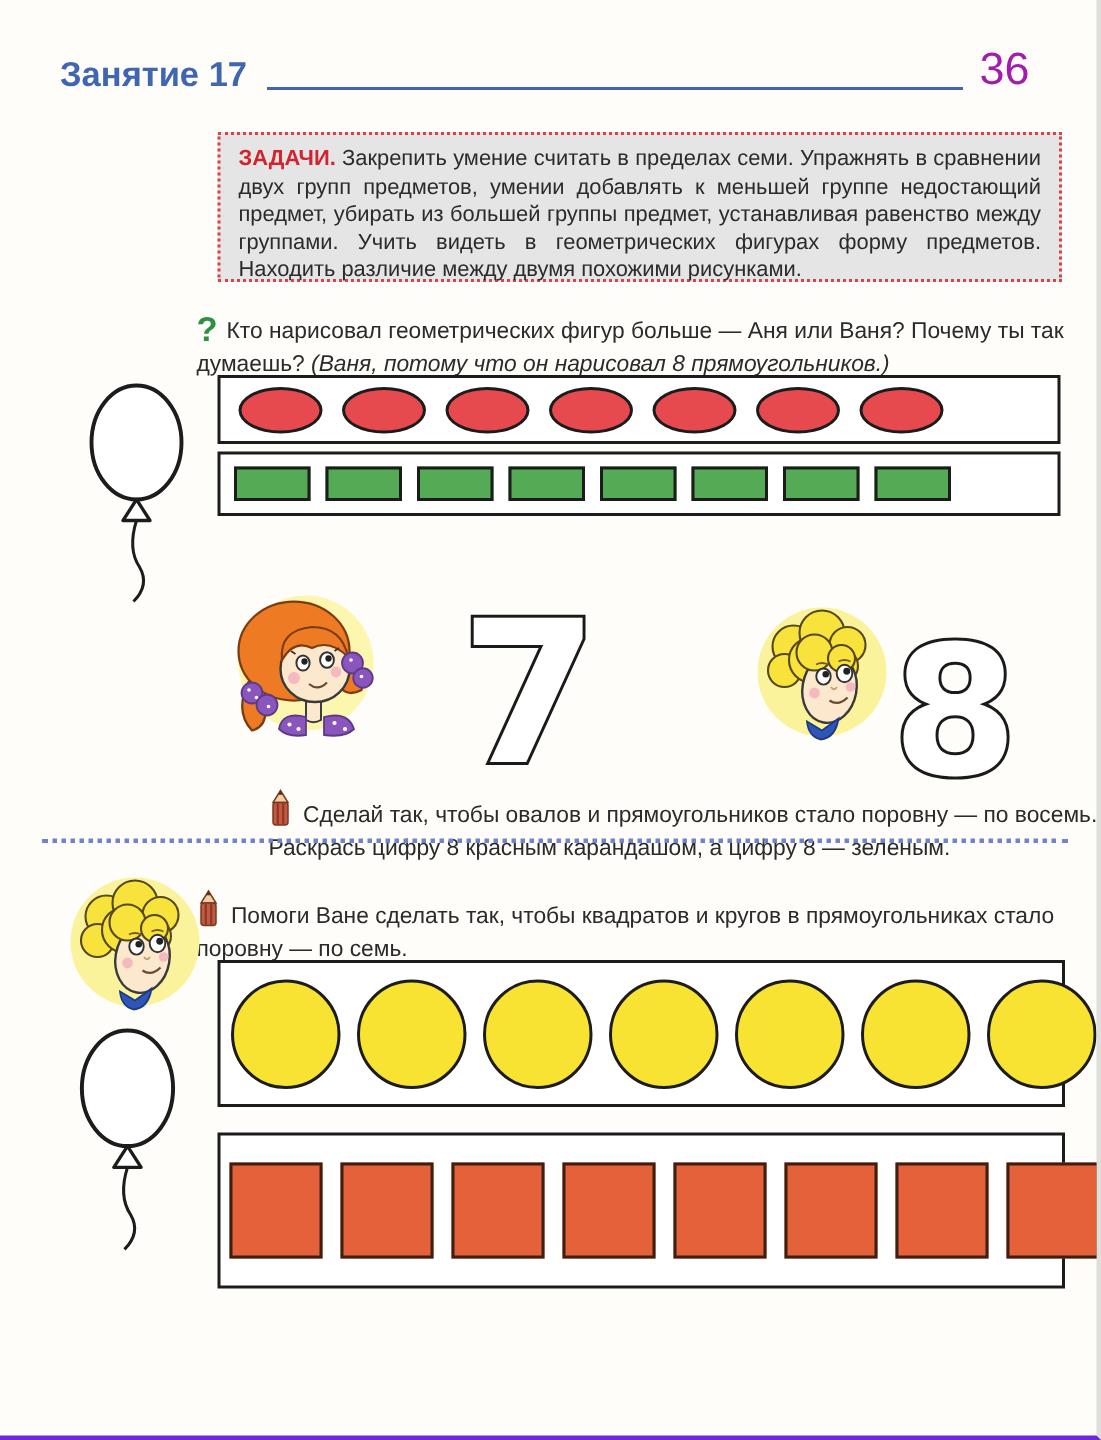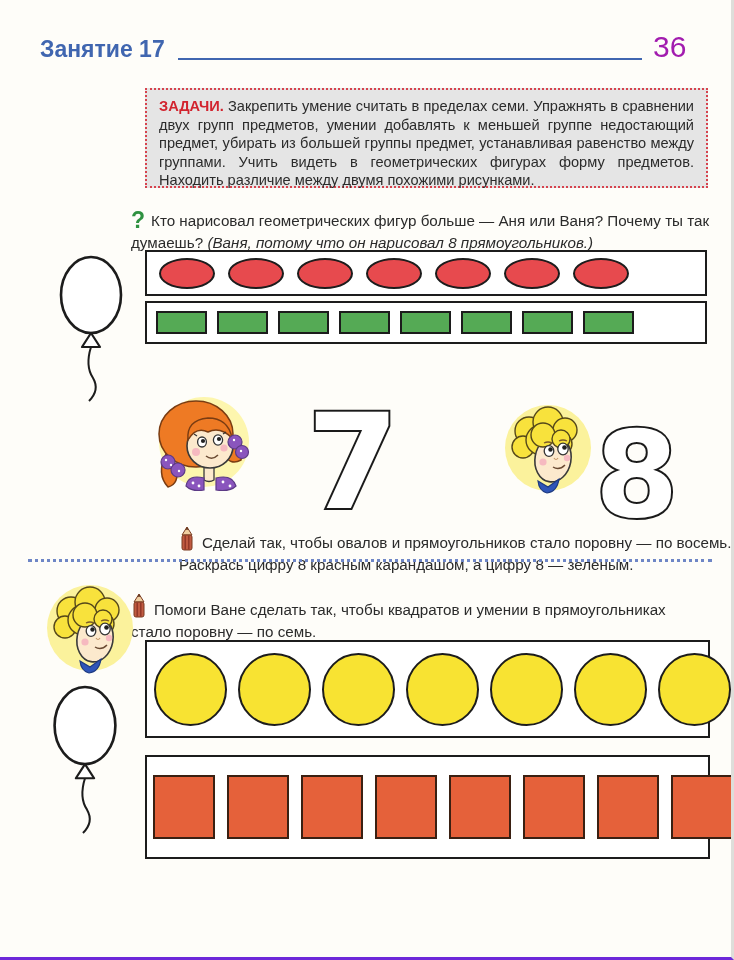--- a/index.html
+++ b/index.html
@@ -200,21 +200,21 @@
         <use href="#sym-pencil"></use>
       </svg><span>Сделай так, чтобы овалов и прямоугольников стало поровну — по восемь.</span><br>
     <span>Раскрась цифру 8 красным карандашом, а цифру 8 — зеленым.</span>
   </p>
 
   <div class="separator"></div>
 
   <p class="para t2">
     <svg class="pencil-icon" width="16" height="26" viewBox="0 0 16 26">
         <use href="#sym-pencil"></use>
-      </svg><span>Помоги Ване сделать так, чтобы квадратов и умении в прямоугольниках стало поровну — по семь.</span>
+      </svg><span>Помоги Ване сделать так, чтобы квадратов и кругов в прямоугольниках стало поровну — по семь.</span>
   </p>
 
   <svg class="abs" style="left:40px;top:578px" width="100" height="105" viewBox="0 0 100 105">
       <use href="#sym-boy"></use>
     </svg>
 
   <div class="shape-row row-circles">
       <div class="shape-circle" style="background: rgb(248, 227, 50); border-color: rgb(28, 28, 28);"></div>
       <div class="shape-circle" style="background: rgb(248, 227, 50); border-color: rgb(28, 28, 28);"></div>
       <div class="shape-circle" style="background: rgb(248, 227, 50); border-color: rgb(28, 28, 28);"></div>

